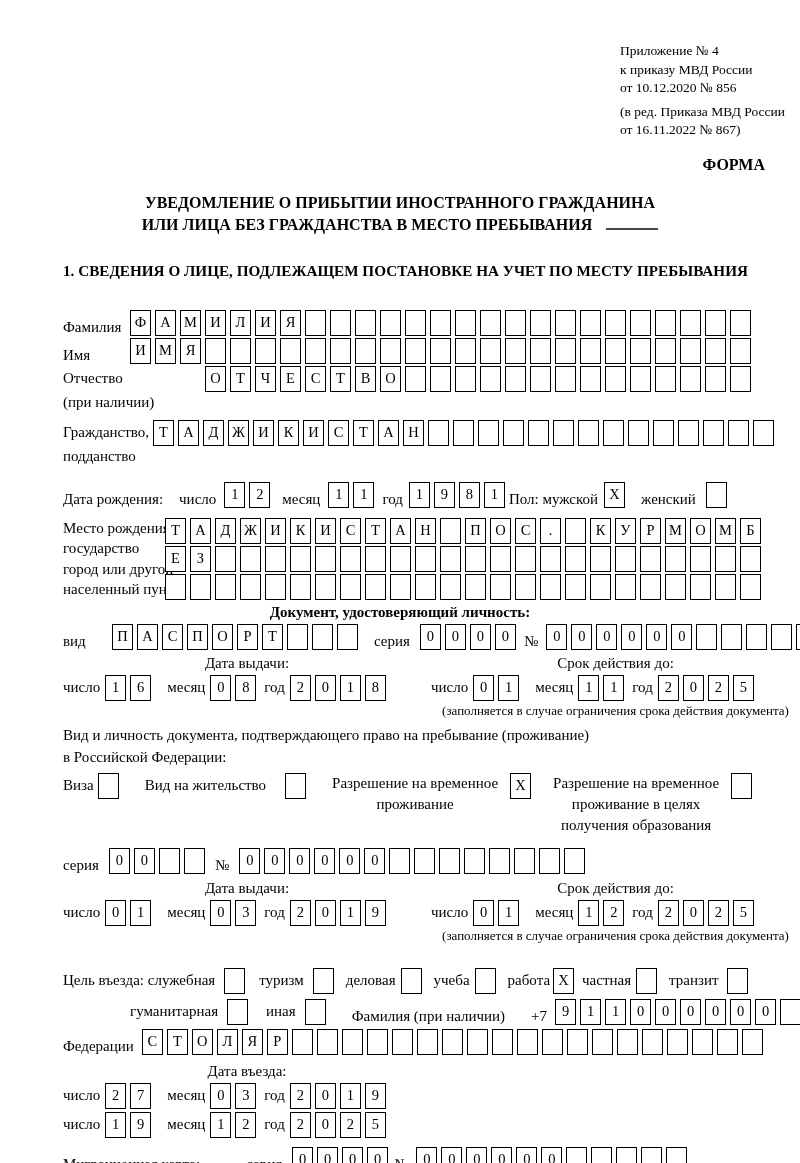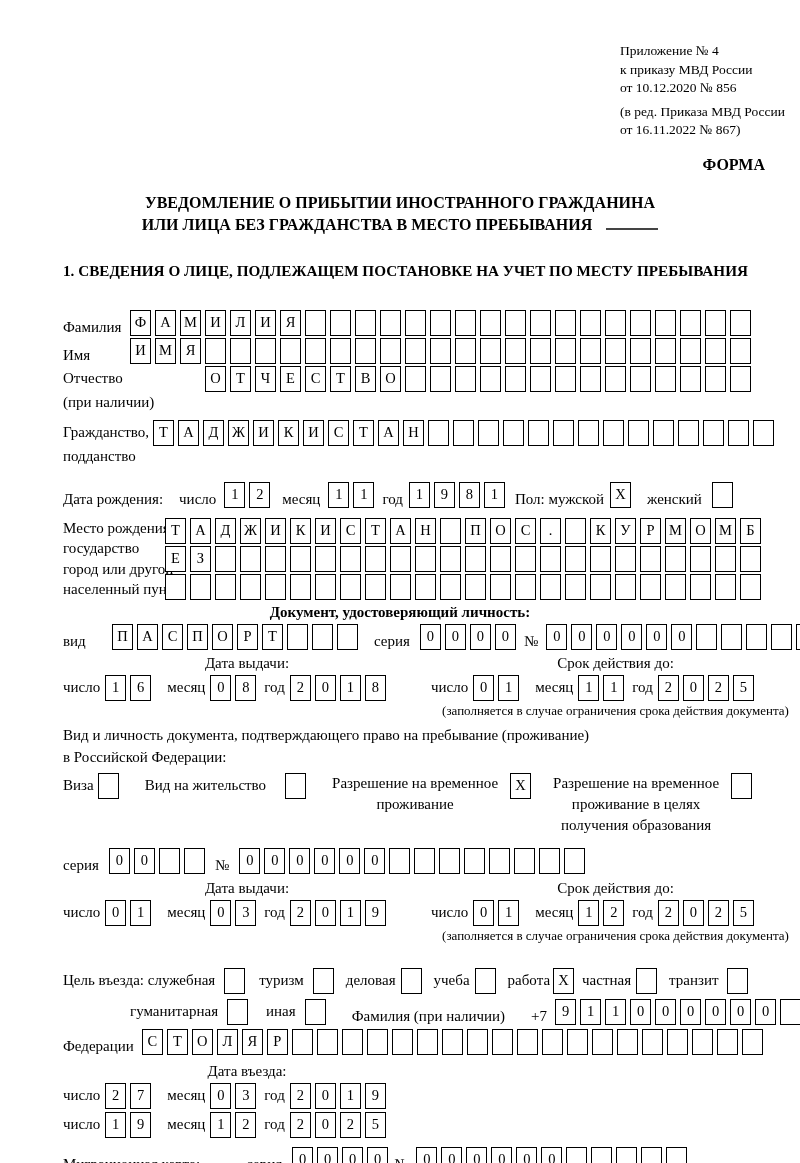--- a/index.html
+++ b/index.html
@@ -198,21 +198,21 @@
         <span class="cell">1</span>
         <span class="cell">1</span>
       </span>
     <span class="lbl" style="margin:0 6px 0 4px;">год</span>
     <span class="cells">
         <span class="cell">1</span>
         <span class="cell">9</span>
         <span class="cell">8</span>
         <span class="cell">1</span>
       </span>
-    <span class="lbl" style="margin:0 6px 0 6px;">Пол: мужской</span>
+    <span class="lbl" style="margin:0 6px 0 0;">Пол: мужской</span>
     <span class="cell">X</span>
     <span class="lbl" style="margin:0 10px 0 12px;">женский</span>
     <span class="cell"></span>
   </div>
 
   <div class="row-top stack" style="margin-top:10px;">
     <span class="lblcol" style="width:102px;line-height:20.5px;white-space:nowrap;">
       <div>Место рождения:</div>
       <div>государство</div>
       <div>город или другой</div>

